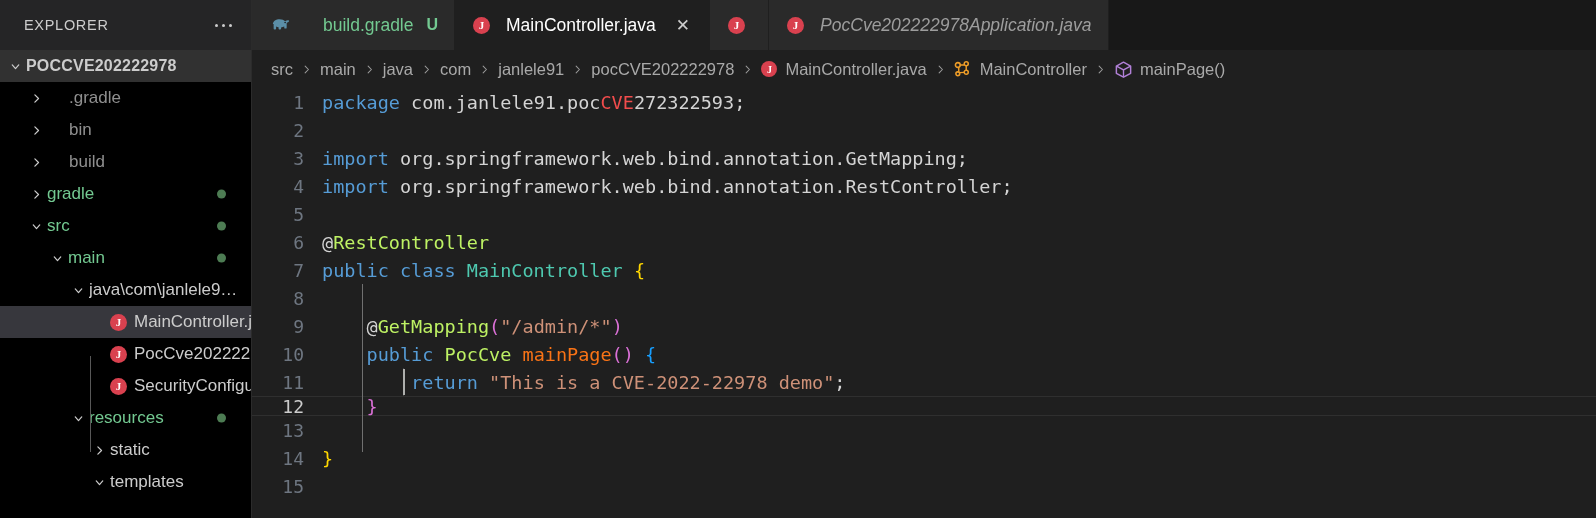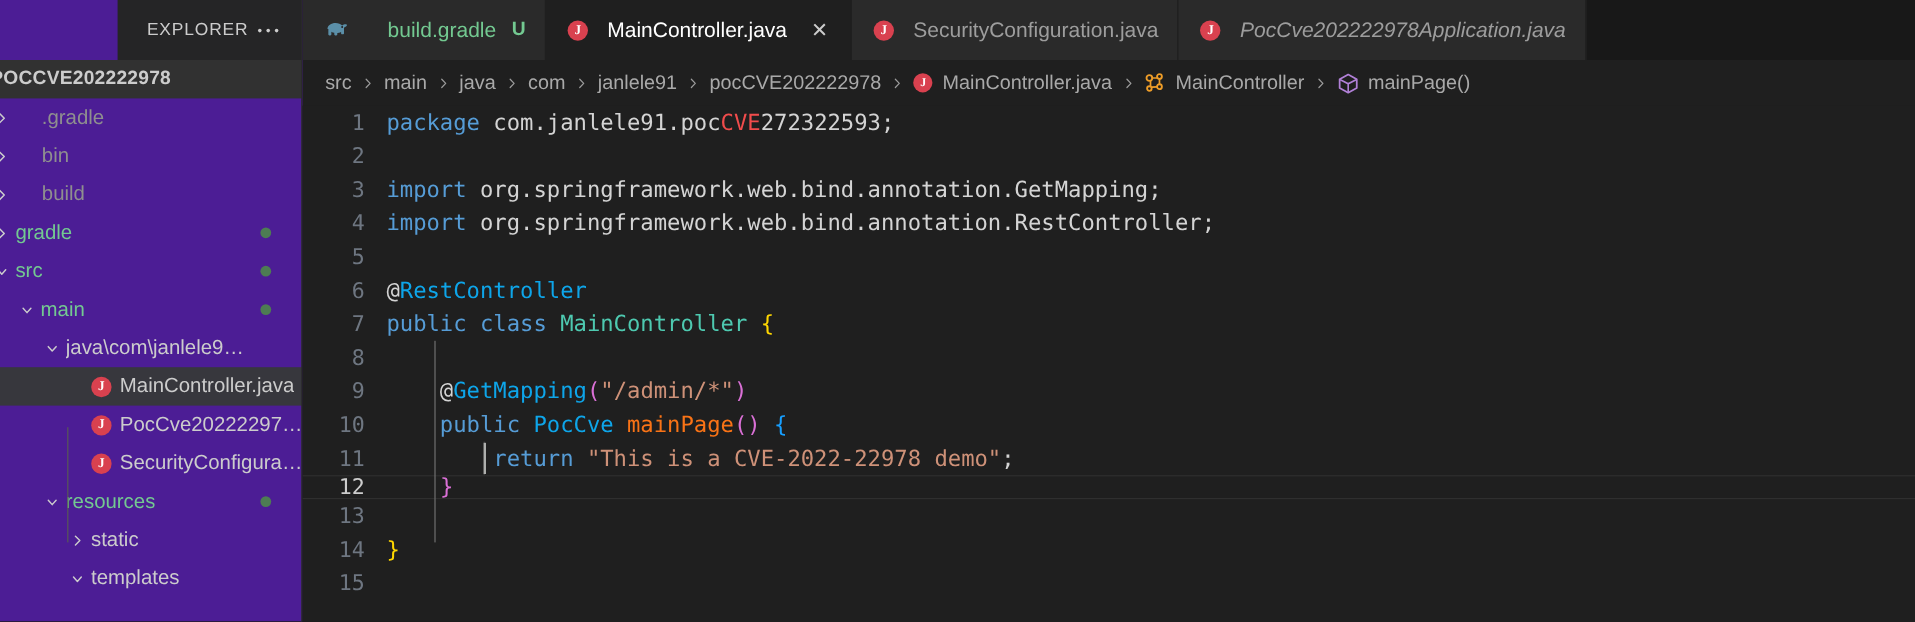--- a/index.html
+++ b/index.html
@@ -9,26 +9,25 @@
     background: #1f1f1f;
     font-family: "Liberation Sans", sans-serif;
     overflow: hidden;
     -webkit-font-smoothing: antialiased;
   }
   .app { display: flex; width: 1596px; height: 518px; }
 
   
   .sidebar {
     width: 252px; height: 518px;
-    background: #4c1d95;
+    background: #000000;
     display: flex; flex-direction: column;
     flex: 0 0 252px;
     position: relative;
     overflow: hidden;
-    align-items: flex-end;
   }
   .sidebar::after {
     content: ""; position: absolute; top: 0; right: 0;
     width: 1px; height: 100%; background: #2b2b2b;
   }
   .explorer-header {
     height: 50px; display: flex; align-items: center;
     padding: 0 12px 0 24px;
     justify-content: space-between;
     background: #252526;
@@ -145,21 +144,21 @@
     text-align: right; padding-right: 18px;
     color: #6e7681; font-size: 18px;
     font-family: "DejaVu Sans Mono", monospace;
   }
   .code-line.current .ln { color: #cccccc; }
   .code { flex: 1 1 auto; color: #d4d4d4; padding-left: 0; }
 
   
   .kw   { color: #569cd6; }  
   .typ  { color: #4ec9b0; }  
-  .ann  { color: #0ea5e9; }  
+  .ann  { color: #bef264; }  
   .at   { color: #d4d4d4; }
   .str  { color: #ce9178; }  
   .pl   { color: #d4d4d4; }  
   .fn   { color: #f97316; }  
   .br-y { color: #ffd700; }
   .br-m { color: #da70d6; }
   .br-b { color: #179fff; }
   .red  { color: #f14c4c; }
 
   .guide {
@@ -309,21 +308,20 @@
           <span class="tab-label green">build.gradle</span>
           <span class="u-badge">U</span>
         </div>
         <div class="tab active">
           <span class="java-icon">J</span>
           <span class="tab-label">MainController.java</span>
           <span class="tab-close">✕</span>
         </div>
         <div class="tab">
           <span class="java-icon">J</span>
-          <span class="tab-label">SecurityConfiguration.java</span>
         </div>
         <div class="tab preview">
           <span class="java-icon">J</span>
           <span class="tab-label">PocCve202222978Application.java</span>
         </div>
       </div>
 
     <div class="breadcrumbs" id="breadcrumbs">
         <span class="crumb">
           <span>src</span>

